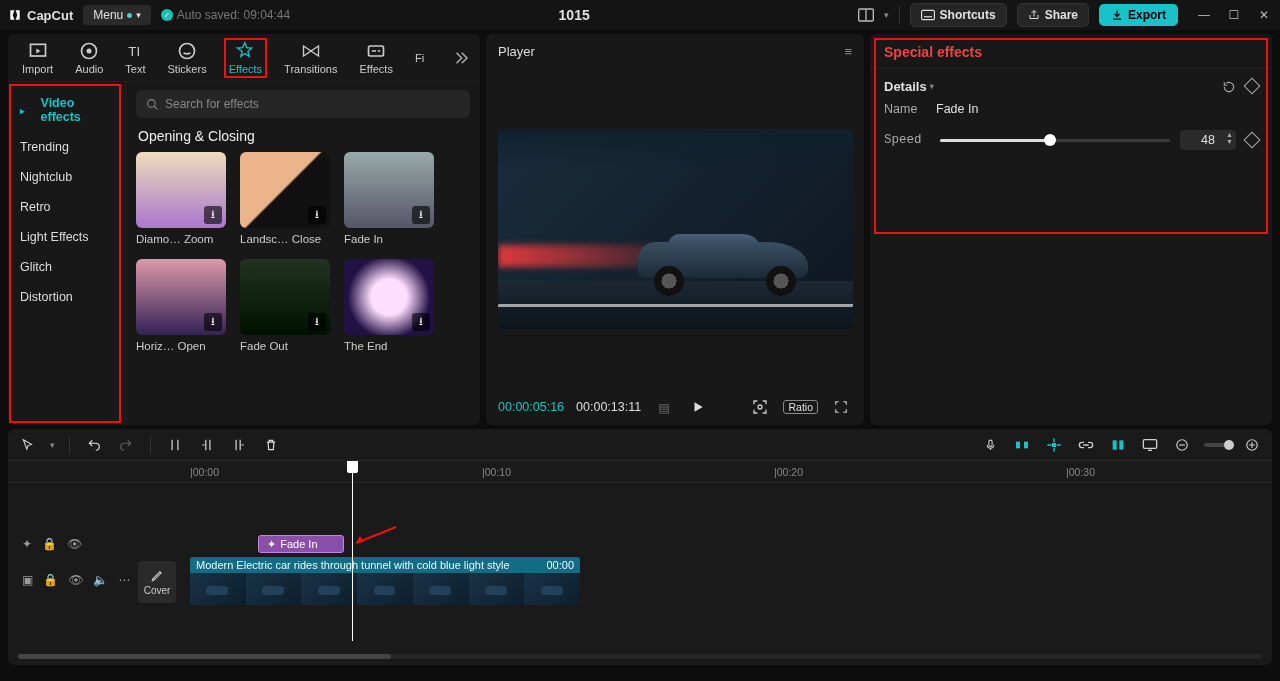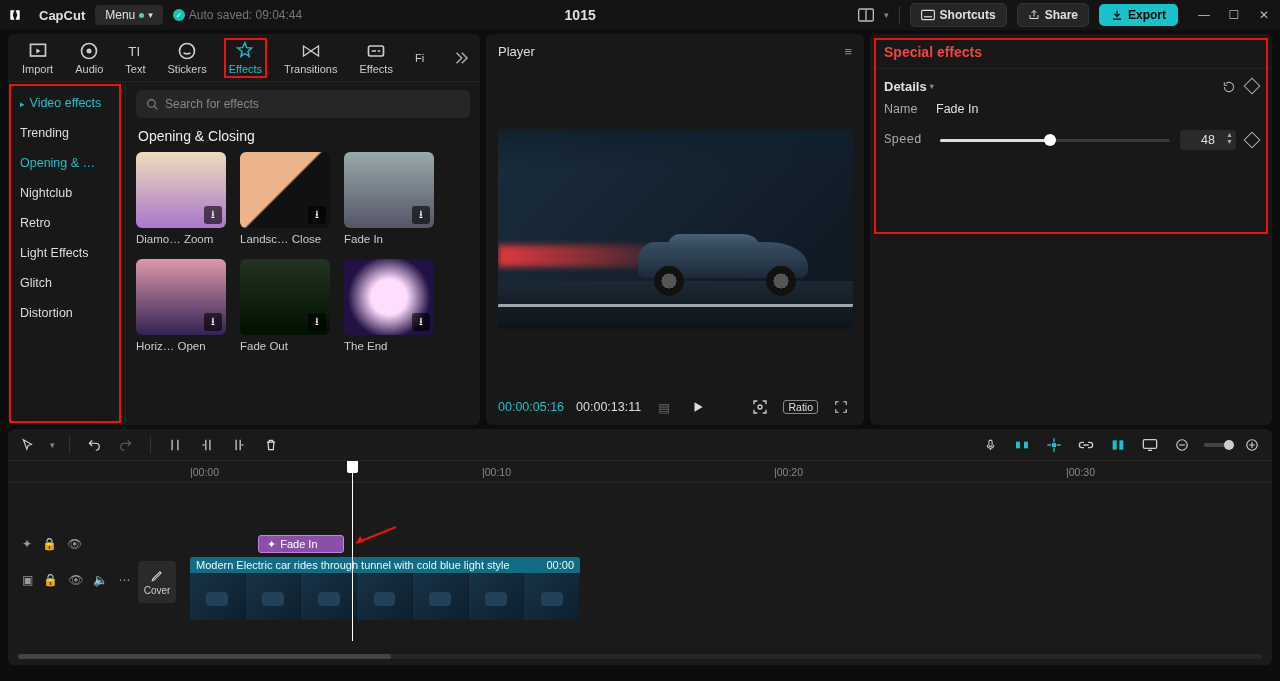--- a/index.html
+++ b/index.html
@@ -1,20 +1,20 @@
 <!DOCTYPE html>
 <html><head>
 <meta charset="utf-8">
 <style>
 * { margin: 0; padding: 0; box-sizing: border-box; font-family: -apple-system, BlinkMacSystemFont, "Segoe UI", Arial, sans-serif; }
 body { background: #0d0d0d; color: #e0e0e0; width: 1280px; height: 681px; overflow: hidden; font-size: 12px; }
 
 
 .titlebar { height: 30px; background: #141414; display: flex; align-items: center; padding: 0 8px; gap: 10px; }
-.logo { font-weight: bold; font-size: 13px; display: flex; align-items: center; gap: 17px; }
+.logo { font-weight: bold; font-size: 13px; display: flex; align-items: center; gap: 5px; }
 .menu-btn { background: #2a2a2a; border-radius: 4px; padding: 3px 10px; font-size: 12px; display: flex; align-items: center; gap: 4px; cursor: pointer; }
 .menu-dot { width: 5px; height: 5px; border-radius: 50%; background: #4ecdc4; display:inline-block;}
 .autosave { color: #777; font-size: 12px; display: flex; align-items: center; gap: 4px;}
 .autosave-check { width:12px;height:12px;border-radius:50%;background:#17c3b2;display:inline-flex;align-items:center;justify-content:center;color:#fff;font-size:8px;}
 .title-center { flex:1; text-align:center; font-weight:600; font-size:14px; }
 .titlebar-right { display:flex; align-items:center; gap:10px; }
 .tb-icon { width:16px; height:16px; display:inline-flex; align-items:center; justify-content:center; color:#bbb; cursor:pointer;}
 .shortcuts-btn, .share-btn { background:#262626; border:1px solid #333; border-radius:5px; padding:4px 10px; font-size:12px; font-weight:600; display:flex; align-items:center; gap:5px; cursor:pointer;}
 .export-btn { background:#17c3c8; color:#000; border-radius:5px; padding:4px 12px; font-size:12px; font-weight:700; display:flex; align-items:center; gap:5px; cursor:pointer;}
 .win-icons { display:flex; gap:14px; margin-left:8px;}
@@ -31,21 +31,21 @@
 .tab { display:flex; flex-direction:column; align-items:center; gap:2px; font-size:11px; color:#ccc; cursor:pointer; padding:2px 4px;}
 .tab svg { width:20px; height:20px; }
 .tab.active { color:#17c3c8; }
 .tab-highlight { outline:2px solid #e11; outline-offset:-1px; }
 .tab-more { margin-left:auto; color:#aaa; cursor:pointer;}
 
 .left-body { display:flex; flex:1; overflow:hidden;}
 .sidebar { width:118px; border-right:1px solid #222; padding:6px 0; position:relative;}
 .sidebar-highlight { position:absolute; border:2px solid #e11; left:1px; right:4px; top:2px; bottom:2px; pointer-events:none;}
 .side-item { padding:8px 12px; font-size:12.5px; color:#ddd; cursor:pointer;}
-.side-item.header { color:#17c3c8; font-size:12.5px; display:flex; align-items:center; gap:3px;}
+.side-item.header { color:#17c3c8; font-size:12.5px; display:flex; align-items:center; gap:14px;font-weight:bold;}
 .side-item.active { color:#17c3c8;}
 .effects-area { flex:1; padding:8px 10px; overflow:hidden;}
 .search-bar { background:#262626; border-radius:6px; padding:7px 10px; display:flex; align-items:center; gap:6px; color:#888; font-size:12px; margin-bottom:10px;}
 .section-title { font-size:14px; margin:6px 0 8px 2px; color:#eee;}
 .eff-grid { display:flex; gap:14px; flex-wrap:wrap;}
 .eff-item { width:90px; }
 .eff-thumb { width:90px; height:76px; border-radius:6px; background:#333; position:relative; overflow:hidden;}
 .eff-dl { position:absolute; right:4px; bottom:4px; width:18px; height:18px; border-radius:3px; background:rgba(0,0,0,.6); display:flex; align-items:center; justify-content:center; color:#fff; font-size:11px;}
 .eff-label { font-size:11.5px; color:#ccc; margin-top:5px; white-space:nowrap; overflow:hidden; text-overflow:ellipsis;}
 
@@ -100,21 +100,21 @@
 .playhead { position:absolute; top:0; bottom:0; width:1px; background:#fff; left:344px; z-index:5;}
 .playhead-head { position:absolute; top:-2px; left:-5px; width:11px; height:14px; background:#fff; border-radius:2px;}
 .tl-tracks { flex:1; position:relative; padding-top:48px;}
 .track-row { height:26px; display:flex; align-items:center; position:relative;}
 .track-controls { width:130px; display:flex; align-items:center; gap:10px; padding-left:14px; color:#999;}
 .track-lane { flex:1; height:100%; position:relative;}
 .fx-clip { position:absolute; left:300px; top:4px; height:18px; background:#8a4fa8; border-radius:3px; padding:0 8px; display:flex; align-items:center; gap:4px; font-size:11px; color:#fff; border:1px solid #c084e2;}
 .arrow-annot { position:absolute; left:398px; top:-6px; color:#e11; font-size:20px;}
 .video-row { height:50px; display:flex; align-items:center;}
 .cover-box { width:38px; height:42px; background:#2a2a2a; border-radius:4px; margin-left:12px; display:flex; flex-direction:column; align-items:center; justify-content:center; gap:2px; color:#ccc; font-size:10px;}
-.video-clip { position:absolute; left:182px; top:0; width:390px; height:63px; background:#0f3b4a; border-radius:3px; overflow:hidden; display:flex; flex-direction:column;}
+.video-clip { position:absolute; left:182px; top:0; width:390px; height:48px; background:#0f3b4a; border-radius:3px; overflow:hidden; display:flex; flex-direction:column;}
 .vc-title { background:#146b84; color:#dff; font-size:11px; padding:2px 6px; display:flex; justify-content:space-between;}
 .vc-thumbs { flex:1; display:flex;}
 .vc-thumb { flex:1; background:linear-gradient(135deg,#183347,#0d1f2d); border-right:1px solid rgba(0,0,0,.3); position:relative;}
 .vc-thumb::after{content:"";position:absolute;left:30%;top:40%;width:40%;height:30%;background:#24415a;border-radius:4px;}
 .track-ctrl-icons { position:absolute; left:14px; display:flex; gap:10px; color:#999;}
 .scrollbar-h { height:10px; display:flex; align-items:center; padding:0 10px;}
 .sb-track { flex:1; height:5px; background:#262626; border-radius:3px; position:relative;}
 .sb-thumb { position:absolute; left:0; width:30%; top:0; bottom:0; background:#444; border-radius:3px;}
 
 svg { display:block;}
@@ -238,21 +238,20 @@
     </div>
 
     <div class="left-body">
       <div class="sidebar">
         <div class="sidebar-highlight"></div>
         <div class="side-item header">
             <span class="tri"></span>
             <span>Video effects</span>
           </div>
         <div class="side-item">Trending</div>
-        <div class="side-item active">Opening &amp; …</div>
         <div class="side-item">Nightclub</div>
         <div class="side-item">Retro</div>
         <div class="side-item">Light Effects</div>
         <div class="side-item">Glitch</div>
         <div class="side-item">Distortion</div>
       </div>
       <div class="effects-area">
         <div class="search-bar">
           <svg width="13" height="13" viewBox="0 0 24 24">
               <circle cx="10" cy="10" r="7" fill="none" stroke="#888" stroke-width="2"></circle>

